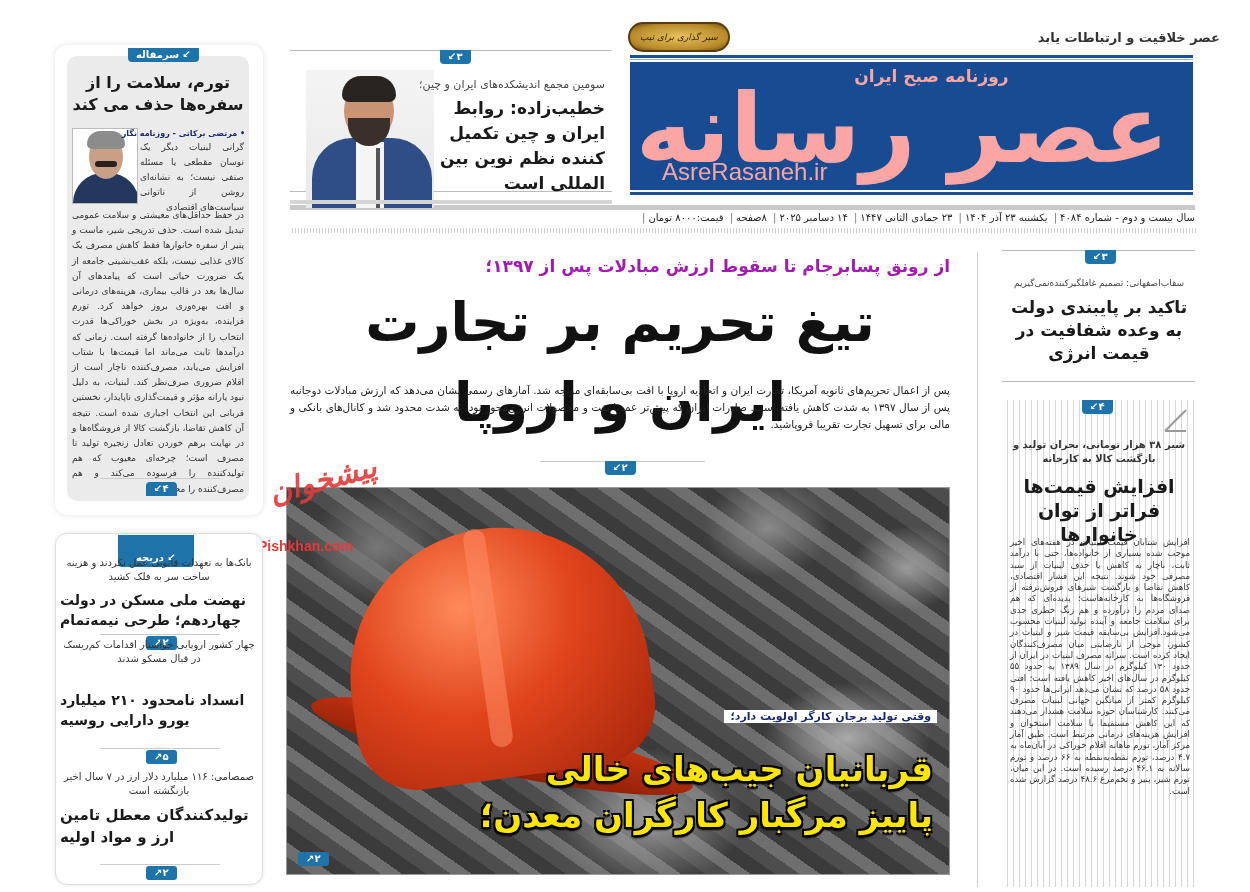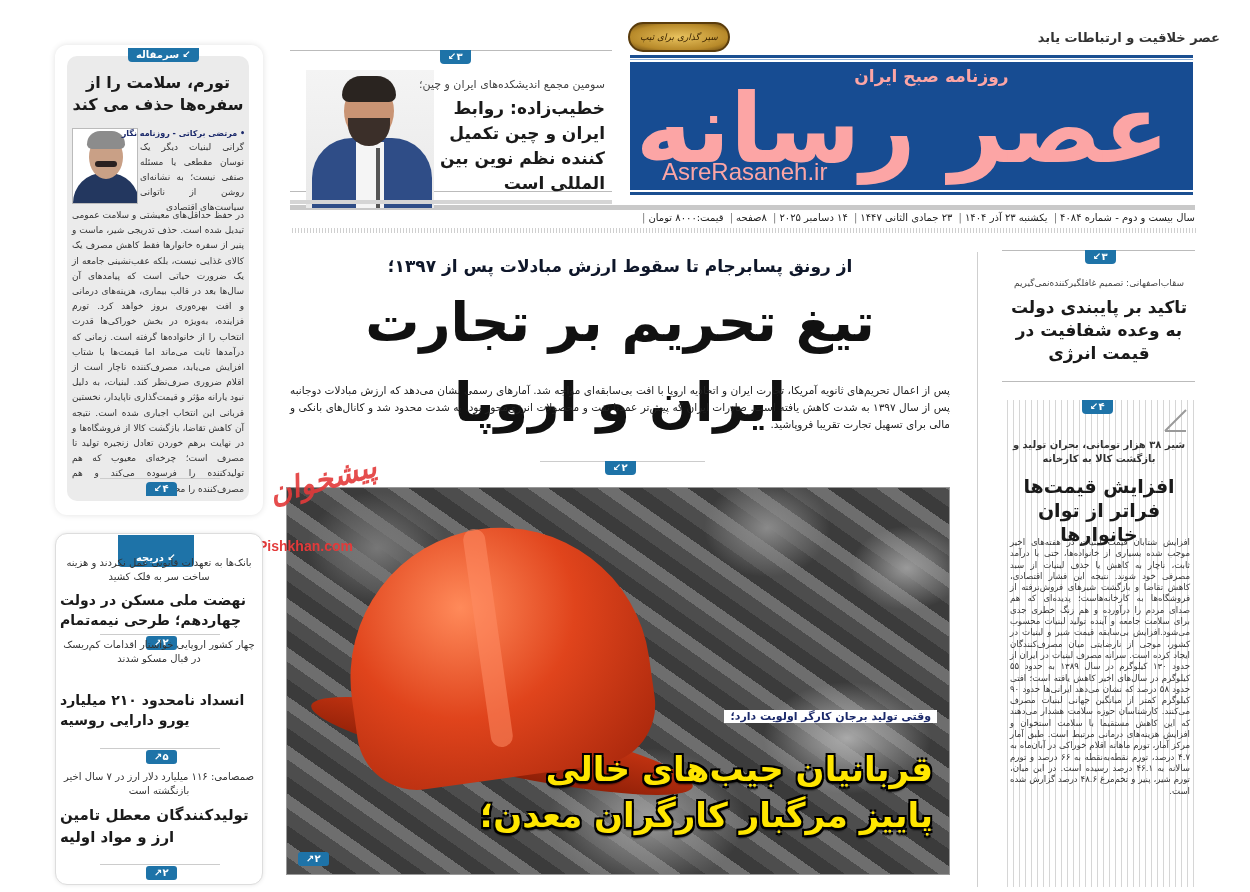--- a/index.html
+++ b/index.html
@@ -44,21 +44,21 @@
   .suit { position: absolute; bottom: 0; left: 6px; width: 120px; height: 70px; border-radius: 40px 40px 0 0; background: #2f4d87; }
   .shirt { position: absolute; bottom: 0; left: 50px; width: 28px; height: 66px; background: #f5f5f5; }
   .head { position: absolute; top: 10px; left: 38px; width: 50px; height: 62px; border-radius: 50%; background: #c99474; }
   .hair { position: absolute; top: 6px; left: 36px; width: 54px; height: 26px; border-radius: 27px 27px 10px 10px; background: #2a2420; }
   .beard { position: absolute; top: 48px; left: 42px; width: 42px; height: 28px; border-radius: 0 0 22px 22px; background: #3b2f29; }
   .mic { position: absolute; bottom: 0; left: 70px; width: 4px; height: 60px; background: #555; }
   #khatib-kicker { top: 78px; right: 645px; font-size: 11px; color: #444; }
   #khatib-headline { top: 96px; right: 645px; font-size: 17px; font-weight: bold; line-height: 25px; text-align: right; width: 190px; }
 
   
-  #main-kicker { top: 256px; left: 290px; width: 660px; text-align: center; font-size: 17px; font-weight: bold; color: #0f172a; }
+  #main-kicker { top: 256px; left: 290px; width: 660px; font-size: 17px; font-weight: bold; color: #a21caf; }
   #main-headline { top: 283px; left: 290px; width: 660px; text-align: center; font-size: 54px; font-weight: bold; color: #111; line-height: 80px; letter-spacing: -1px; }
   #main-body { top: 382px; left: 290px; width: 660px; text-align: justify; font-size: 10.5px; line-height: 17px; color: #222; }
   #main-badge-line { top: 461px; left: 540px; width: 165px; height: 1px; background: #ccc; }
 
   
   #main-photo { top: 487px; left: 286px; width: 664px; height: 388px; overflow: hidden;
     background:
       radial-gradient(ellipse 80px 60px at 620px 80px, #9a9a9a, transparent 70%),
       radial-gradient(ellipse 90px 70px at 480px 40px, #8a8a8a, transparent 70%),
       radial-gradient(ellipse 120px 80px at 560px 250px, #aaa, transparent 70%),

